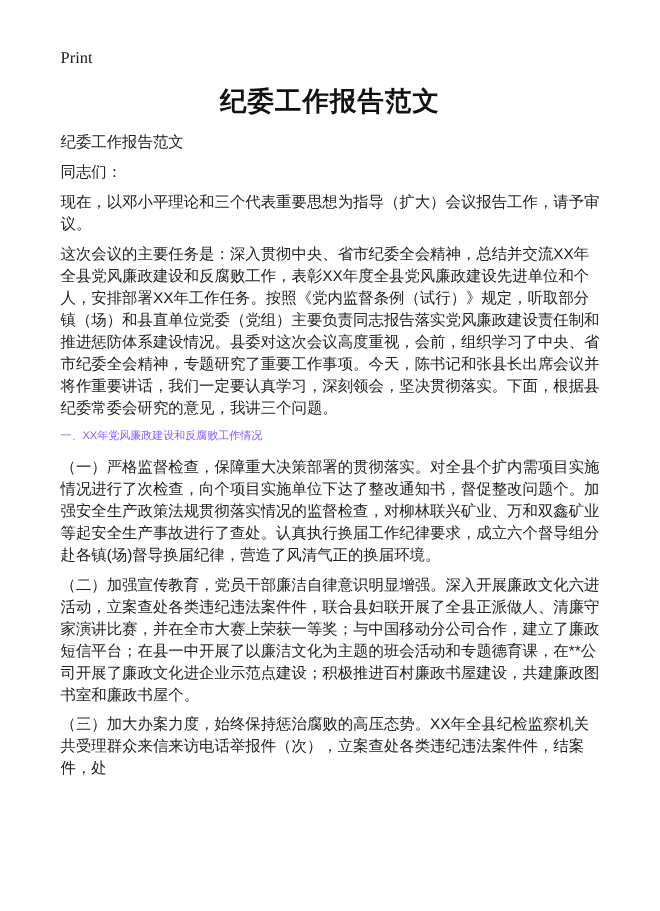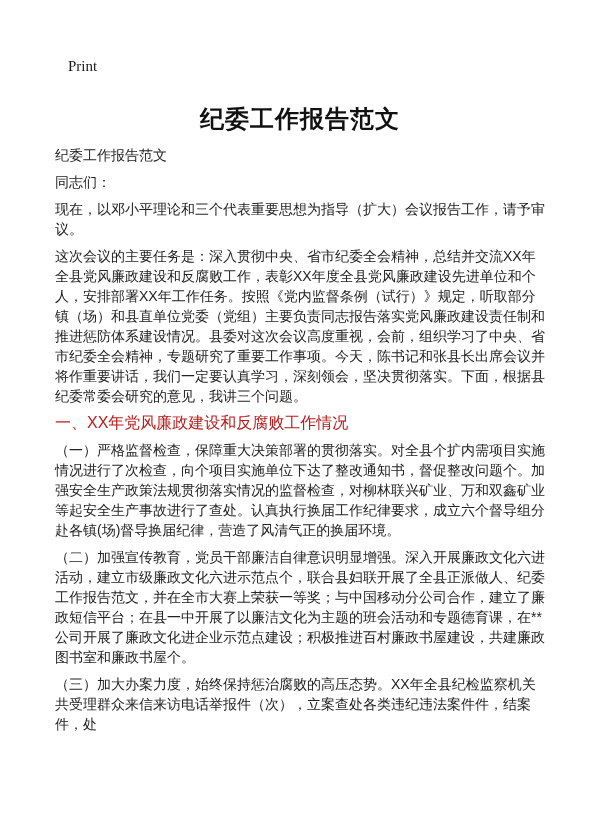--- a/index.html
+++ b/index.html
@@ -19,45 +19,45 @@
     width: 600px;
     height: 828px;
     padding: 44px 55px 0 55px;
     background: #ffffff;
   }
   .print-link {
     font-family: "Liberation Serif", "DejaVu Serif", serif;
     font-size: 15px;
     line-height: 18px;
     color: #1a1a1a;
-    margin: 13px;
+    margin: 0;
     cursor: pointer;
     display: inline-block;
   }
   .doc-title {
     font-size: 24px;
     font-weight: bold;
     letter-spacing: 1px;
     text-align: center;
     color: #111111;
     line-height: 30px;
     margin: 16px 0 11px 0;
   }
   .para {
     font-size: 14px;
     line-height: 20px;
     margin: 0 0 7px 0;
     color: #222222;
     word-break: break-all;
   }
   .section-heading {
-    font-size: 16px;
+    font-size: 10px;
     line-height: 20px;
     margin: 0 0 7px 0;
-    color: #b91c1c;
+    color: #8b5cf6;
   }
 </style>
 </head>
 <body>
 
 <div class="page">
 
   <span class="print-link">Print</span>
 
   <h1 class="doc-title">纪委工作报告范文</h1>
@@ -68,17 +68,17 @@
 
   <p class="para">现在，以邓小平理论和三个代表重要思想为指导（扩大）会议报告工作，请予审议。</p>
 
   <p class="para">这次会议的主要任务是：深入贯彻中央、省市纪委全会精神，总结并交流XX年全县党风廉政建设和反腐败工作，表彰XX年度全县党风廉政建设先进单位和个人，安排部署XX年工作任务。按照《党内监督条例（试行）》规定，听取部分镇（场）和县直单位党委（党组）主要负责同志报告落实党风廉政建设责任制和推进惩防体系建设情况。县委对这次会议高度重视，会前，组织学习了中央、省市纪委全会精神，专题研究了重要工作事项。今天，陈书记和张县长出席会议并将作重要讲话，我们一定要认真学习，深刻领会，坚决贯彻落实。下面，根据县纪委常委会研究的意见，我讲三个问题。</p>
 
   <p class="section-heading">一、XX年党风廉政建设和反腐败工作情况</p>
 
 
   <p class="para">（一）严格监督检查，保障重大决策部署的贯彻落实。对全县个扩内需项目实施情况进行了次检查，向个项目实施单位下达了整改通知书，督促整改问题个。加强安全生产政策法规贯彻落实情况的监督检查，对柳林联兴矿业、万和双鑫矿业等起安全生产事故进行了查处。认真执行换届工作纪律要求，成立六个督导组分赴各镇(场)督导换届纪律，营造了风清气正的换届环境。</p>
 
-  <p class="para">（二）加强宣传教育，党员干部廉洁自律意识明显增强。深入开展廉政文化六进活动，建立市级廉政文化六进示范点个，联合县妇联开展了全县正派做人、纪委工作报告范文，并在全市大赛上荣获一等奖；与中国移动分公司合作，建立了廉政短信平台；在县一中开展了以廉洁文化为主题的班会活动和专题德育课，在**公司开展了廉政文化进企业示范点建设；积极推进百村廉政书屋建设，共建廉政图书室和廉政书屋个。</p>
+  <p class="para">（二）加强宣传教育，党员干部廉洁自律意识明显增强。深入开展廉政文化六进活动，立案查处各类违纪违法案件件，联合县妇联开展了全县正派做人、清廉守家演讲比赛，并在全市大赛上荣获一等奖；与中国移动分公司合作，建立了廉政短信平台；在县一中开展了以廉洁文化为主题的班会活动和专题德育课，在**公司开展了廉政文化进企业示范点建设；积极推进百村廉政书屋建设，共建廉政图书室和廉政书屋个。</p>
 
   <p class="para">（三）加大办案力度，始终保持惩治腐败的高压态势。XX年全县纪检监察机关共受理群众来信来访电话举报件（次），立案查处各类违纪违法案件件，结案件，处</p>
 
 </div>
 
 </body></html>

